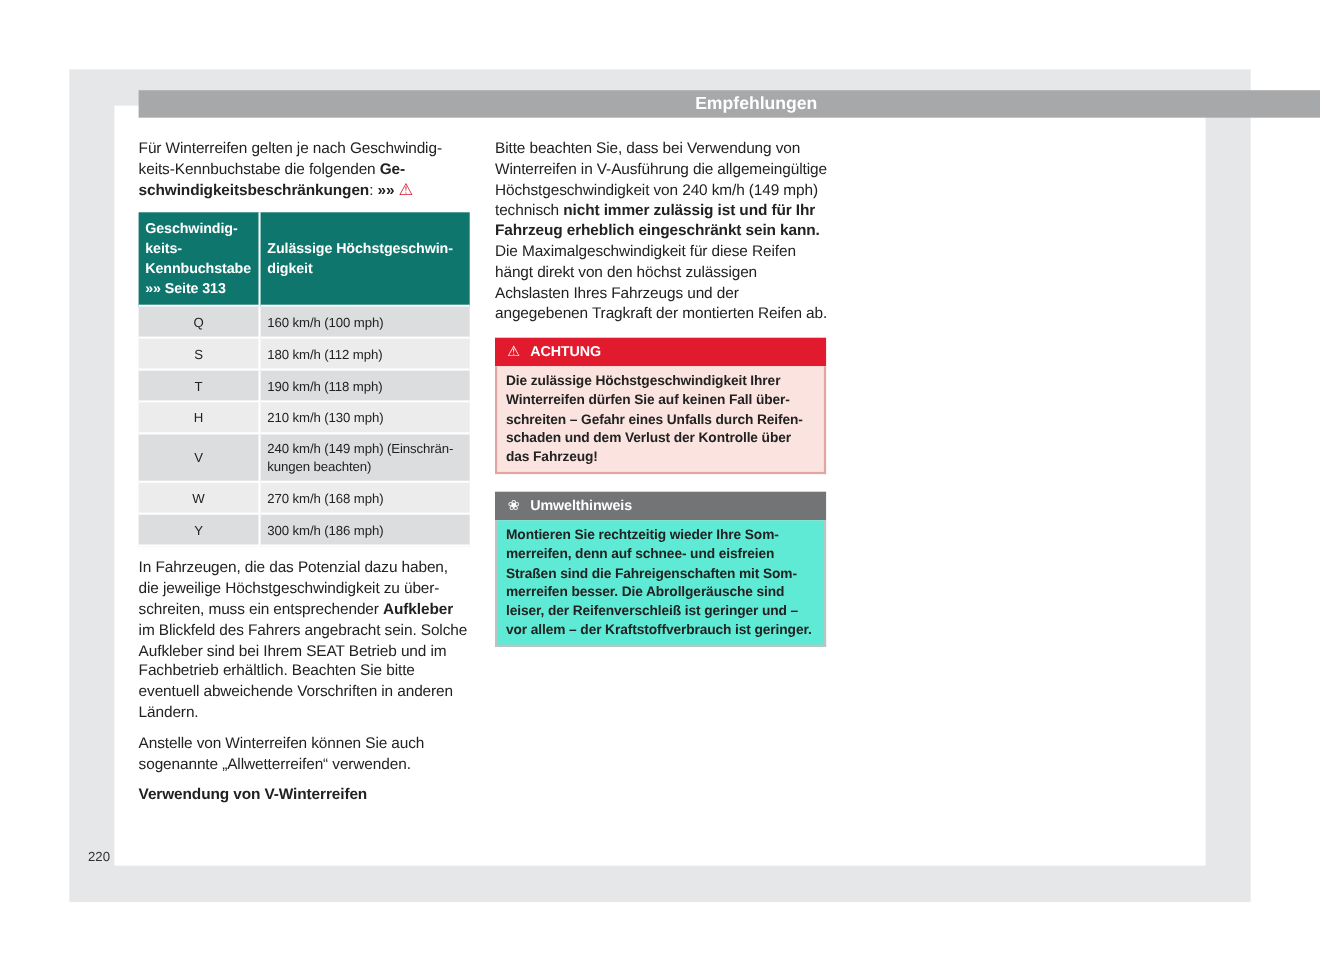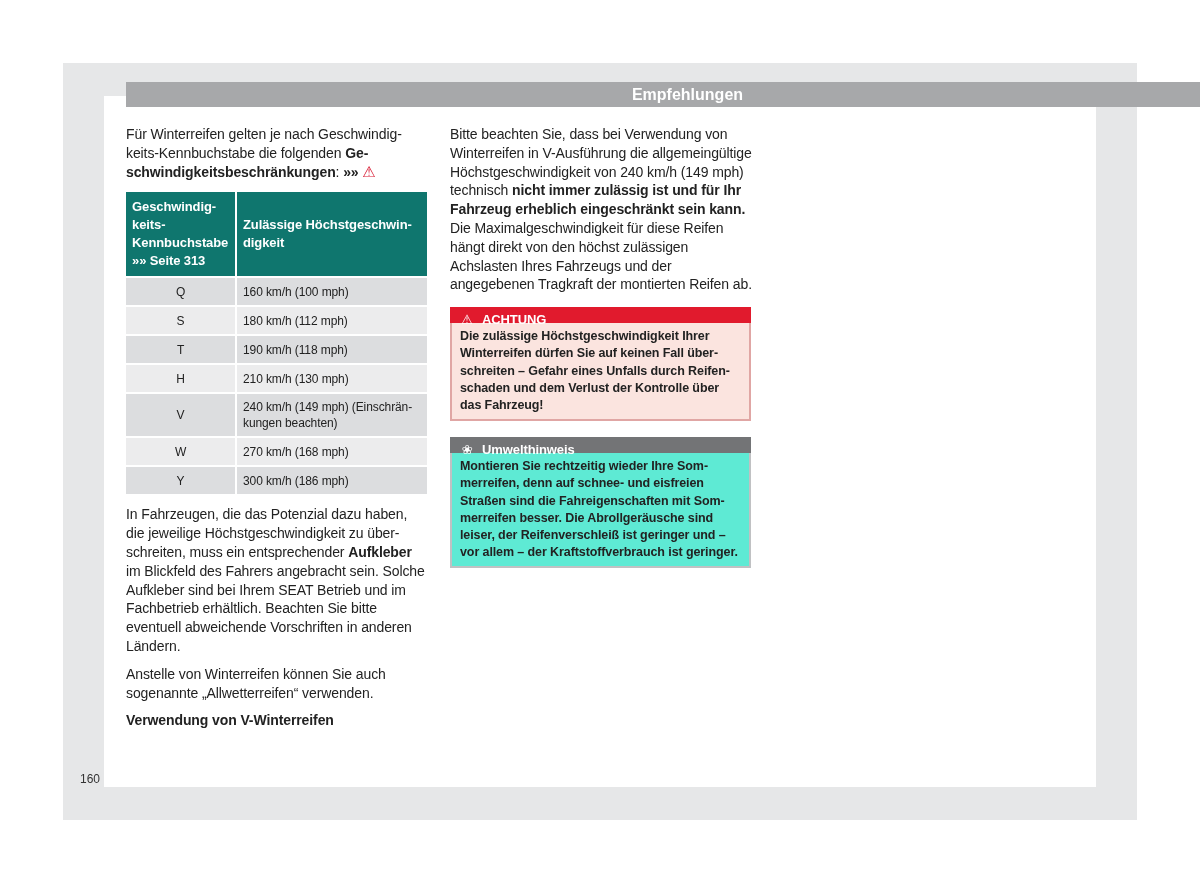--- a/index.html
+++ b/index.html
@@ -19,21 +19,21 @@
     table.speed th { background: #0f766e; color: #ffffff; font-weight: bold; text-align: left; vertical-align: middle;
       font-size: 13px; line-height: 18px; padding: 6px 6px; border-right: 2px solid #fff; border-bottom: 2px solid #fff; }
     table.speed th:last-child { border-right: none; margin-left: 37px; }
     table.speed td { background: #dcdddf; padding: 0 6px; height: 29px; line-height: 16px; border-right: 2px solid #fff; border-bottom: 2px solid #fff; vertical-align: middle; }
     table.speed tr:nth-child(even) td { background: #ececed; }
     table.speed td:first-child { text-align: center; width: 111px; }
     table.speed td:last-child { border-right: none; }
     table.speed td.tall { height: 44px; }
     .subhead { font-weight: bold; margin-top: 2px; }
     .box { width: 301px; margin-bottom: 16px; }
-    .box-head { height: 16px; line-height: 26px; padding-left: 8px; color: #fff; font-weight: bold; font-size: 13px; margin-top: 12px; }
+    .box-head { height: 26px; line-height: 26px; padding-left: 8px; color: #fff; font-weight: bold; font-size: 13px; margin-top: 12px; }
     .box-head .ic { display: inline-block; width: 18px; margin-right: 6px; text-align: center; }
     .box-body { padding: 5px 8px 5px 8px; font-size: 12.5px; font-weight: bold; line-height: 17.2px; }
     .achtung .box-head { background: #e11a2d; }
     .achtung .box-body { background: #fbe4df; border: 2px solid #e0a6a4; border-top: none; }
     .umwelt .box-head { background: #737476; }
     .umwelt .box-body { background: #5eead4; border: 2px solid #c0c1c3; border-top: none; }
     .page-number { position: absolute; left: 80px; top: 772px; font-size: 12px; color: #333; }
   </style>
 </head>
 <body>
@@ -107,13 +107,13 @@
   </div>
 
   <div class="box umwelt">
     <div class="box-head">
       <span class="ic">❀</span><span>Umwelthinweis</span>
     </div>
     <div class="box-body">Montieren Sie rechtzeitig wieder Ihre Som­merreifen, denn auf schnee- und eisfreien Straßen sind die Fahreigenschaften mit Som­merreifen besser. Die Abrollgeräusche sind leiser, der Reifenverschleiß ist geringer und – vor allem – der Kraftstoffverbrauch ist gerin­ger.</div>
   </div>
 </div>
 
-<div class="page-number">160</div>
+<div class="page-number">220</div>
 
 </body></html>

